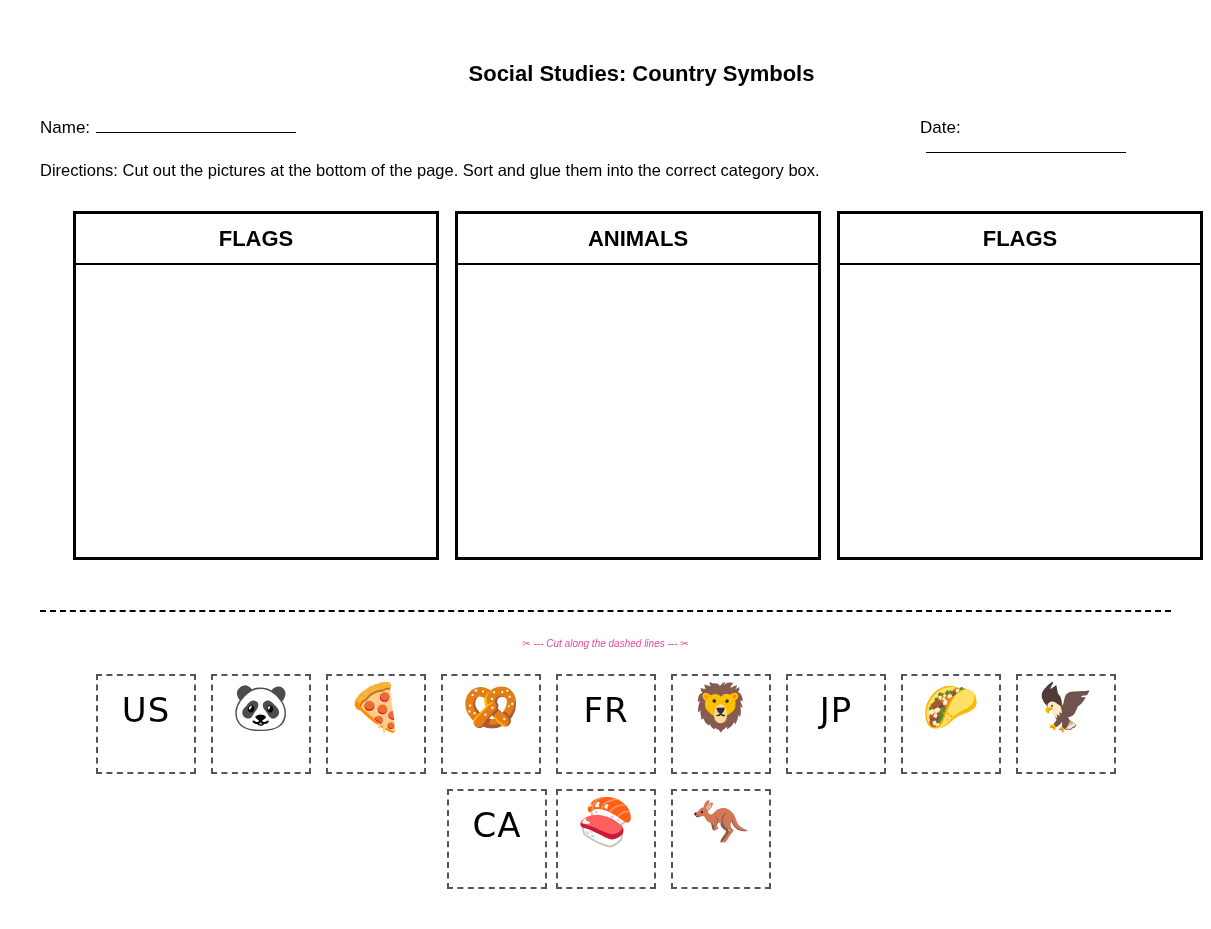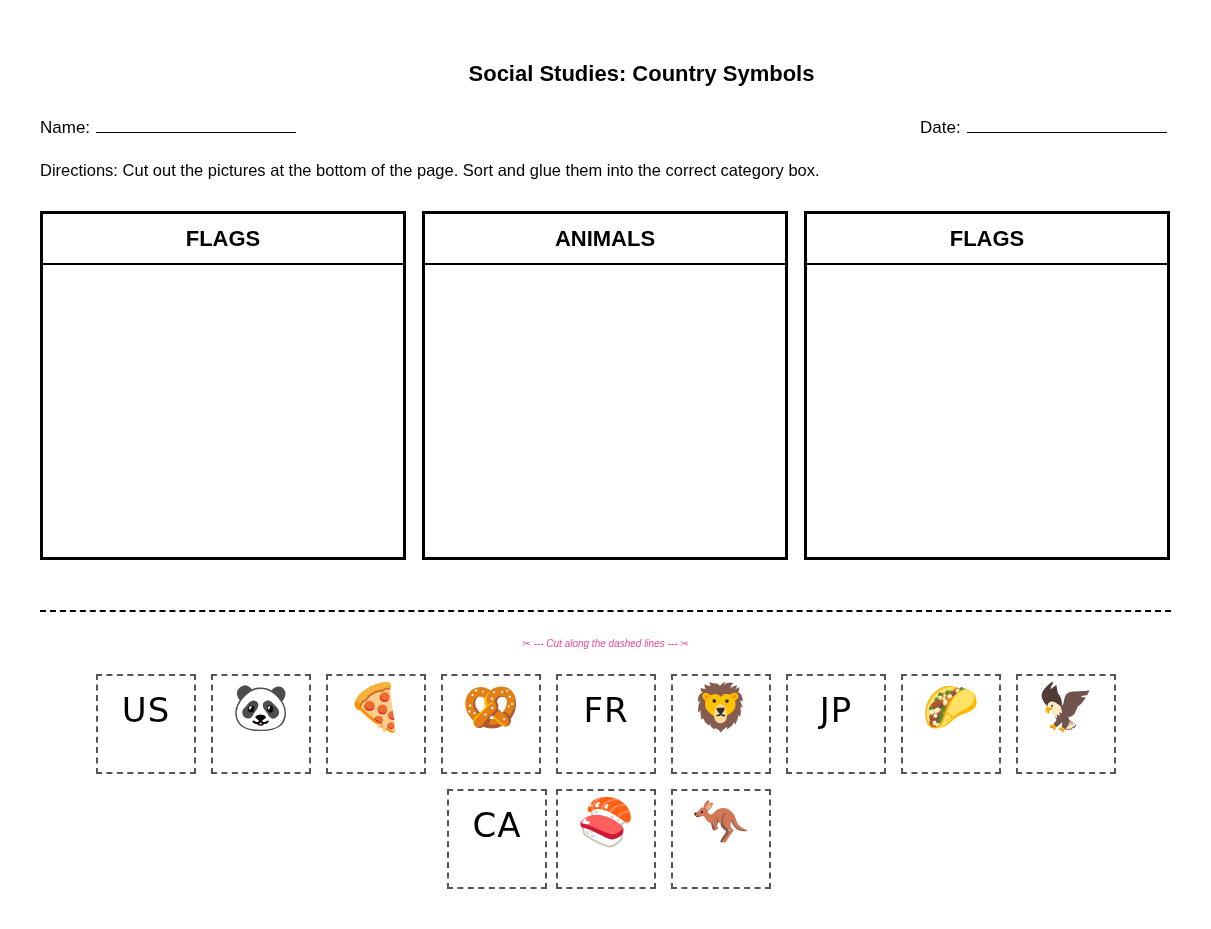--- a/index.html
+++ b/index.html
@@ -34,35 +34,36 @@
       display: flex;
     }
     .field .line {
       display: inline-block;
       width: 200px;
       border-bottom: 1.5px solid #000;
       height: 14px;
       margin-left: 6px;
     }
     .field.name { left: 40px; }
-    .field.date { left: 920px; }
+    .field.date { left: 920px; flex-direction: column; }
     .directions {
       position: absolute;
       top: 160px;
       left: 40px;
       font-size: 16.5px;
       line-height: 20px;
     }
     .directions b { font-weight: normal; }
     .cat-box {
       position: absolute;
       top: 211px;
       width: 360px;
       height: 343px;
       border: 3px solid #000;
+      margin-left: 33px;
     }
     .cat-box .cat-header {
       height: 49px;
       border-bottom: 2px solid #000;
       text-align: center;
       font-weight: bold;
       font-size: 22px;
       line-height: 50px;
     }
     .cut-line {

